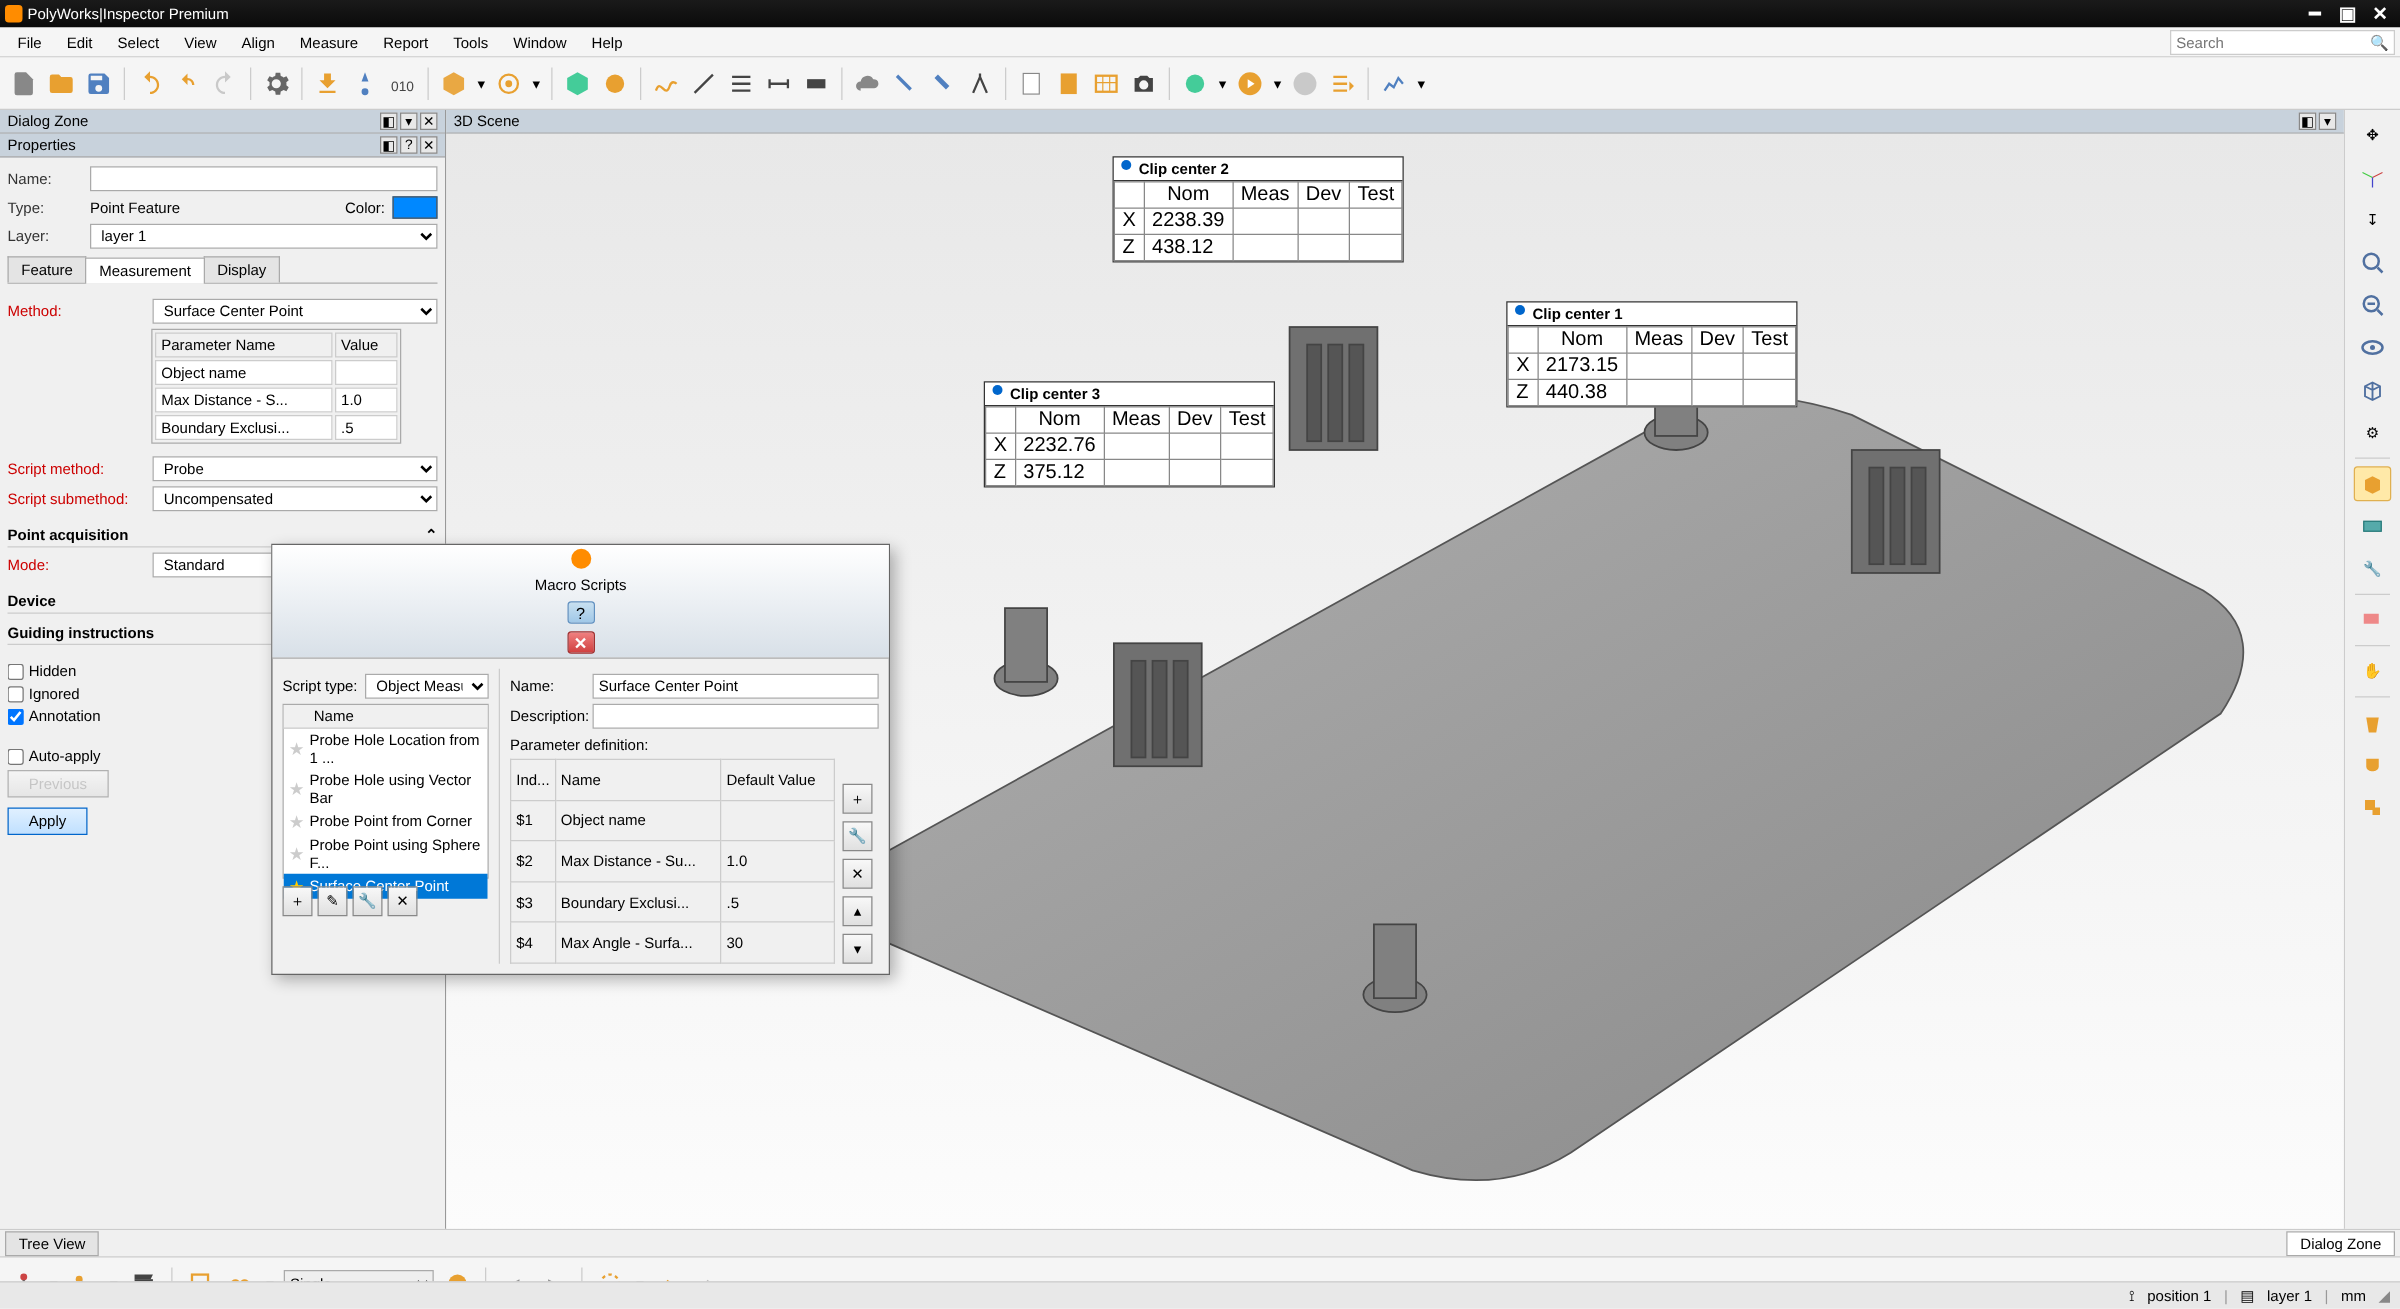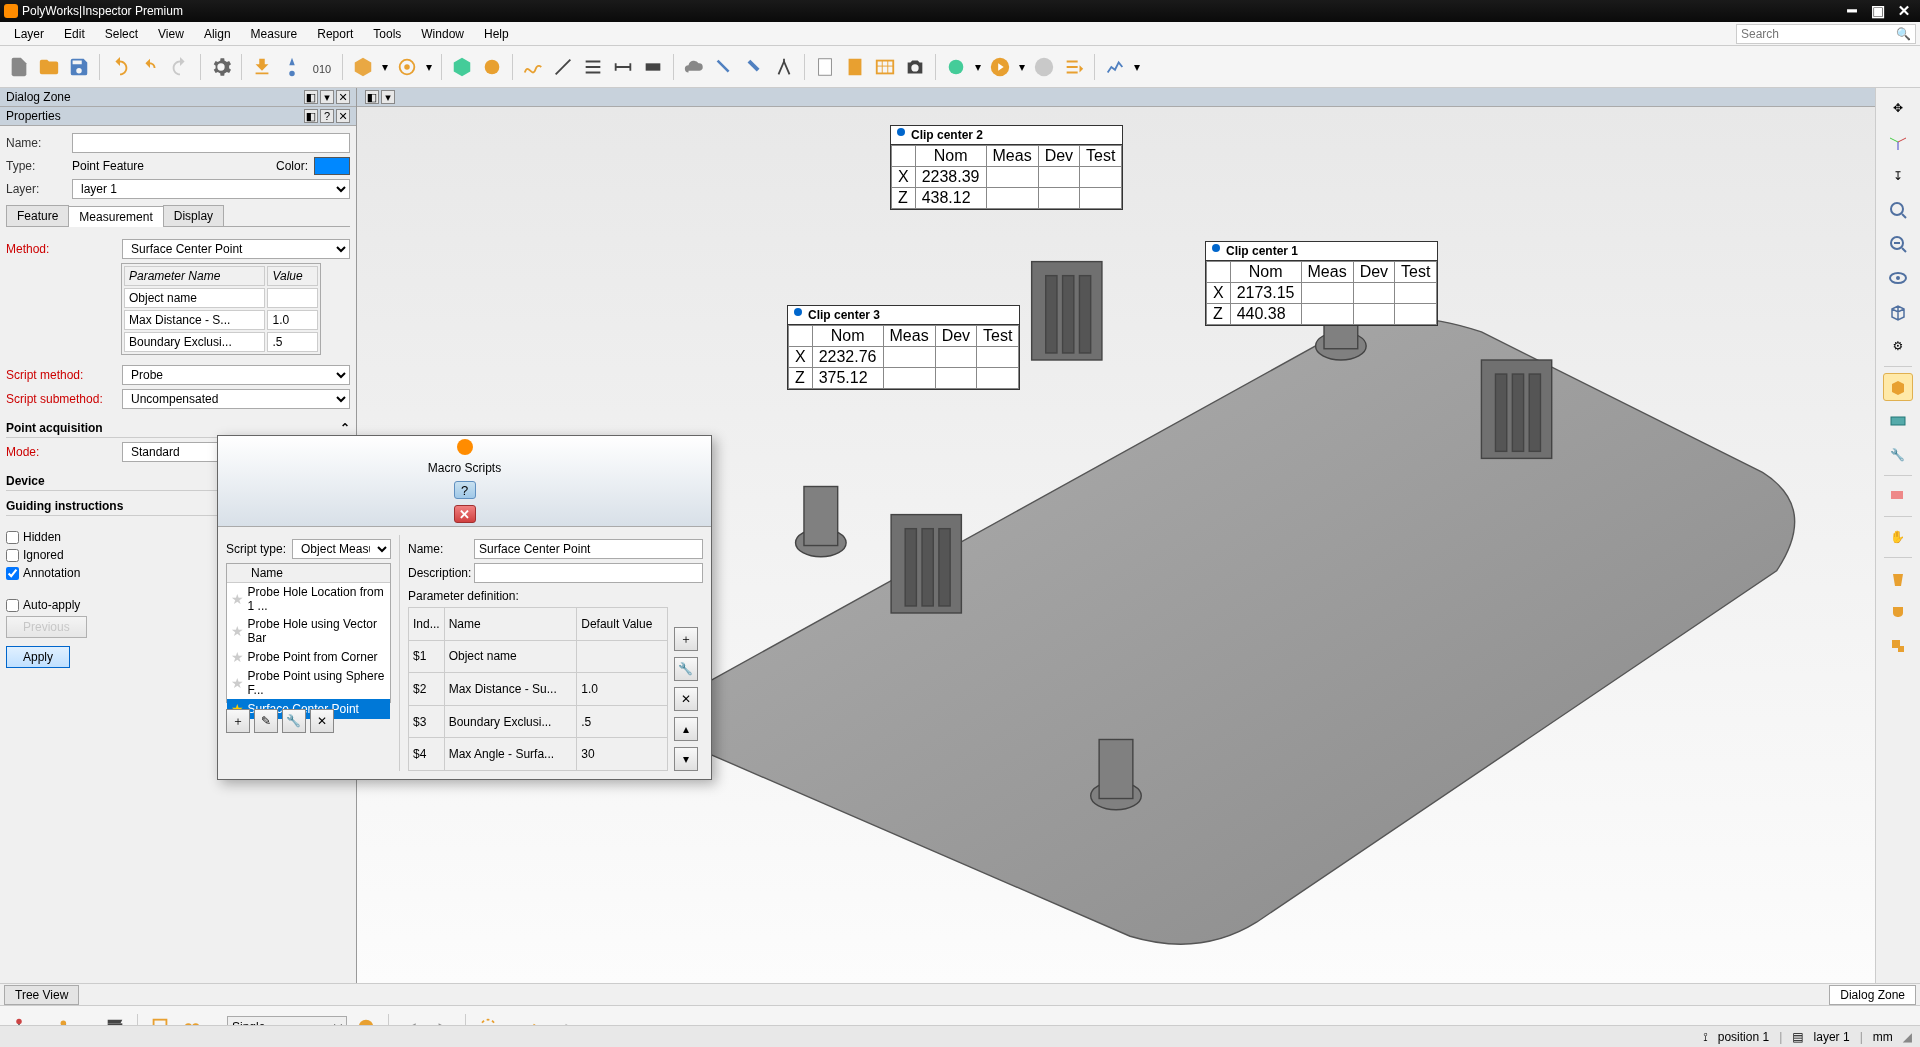--- a/index.html
+++ b/index.html
@@ -37,21 +37,21 @@
 .prop-label { width: 60px; color: #333; }
 .prop-label.red { color: #cc0000; width: 110px; }
 .prop-input, .prop-select { flex: 1; height: 20px; border: 1px solid #aaa; padding: 0 4px; background: #fff; }
 .prop-select { background: #fff; }
 .color-swatch { width: 36px; height: 18px; background: #0088ff; border: 1px solid #555; cursor: pointer; }
 .tabs { display: flex; border-bottom: 1px solid #aaa; margin-top: 6px; }
 .tab { padding: 3px 10px; border: 1px solid #aaa; border-bottom: none; background: #e4e4e4; cursor: pointer; margin-right: -1px; }
 .tab.active { background: #fff; position: relative; top: 1px; }
 .param-table { border: 1px solid #aaa; margin-top: 4px; width: 200px; }
 .param-table th, .param-table td { border: 1px solid #ccc; padding: 2px 4px; text-align: left; font-weight: normal; background: #fff; }
-.param-table th { background: #f0f0f0; font-style: italic; }
+.param-table th { background: #f0f0f0; }
 .section-head { font-weight: bold; margin-top: 10px; display: flex; justify-content: space-between; border-bottom: 1px solid #ccc; padding: 2px 0; }
 .chk-row { display: flex; align-items: center; gap: 4px; margin: 4px 0; }
 .btn-std { padding: 3px 16px; border: 1px solid #888; background: linear-gradient(#f8f8f8,#e0e0e0); cursor: pointer; }
 .btn-apply { border: 1px solid #0066cc; background: linear-gradient(#e0f0ff,#c0e0ff); }
 
 
 .scene-area { flex: 1; display: flex; flex-direction: column; position: relative; }
 .scene-body { flex: 1; background: linear-gradient(#e8e8e8,#fcfcfc); position: relative; overflow: hidden; }
 .plate-img { position: absolute; inset: 0; }
 .callout { position: absolute; background: #fff; border: 1px solid #333; font-size: 13px; z-index: 5; }
@@ -110,21 +110,21 @@
     <span>PolyWorks|Inspector Premium</span>
   </div>
   <div class="titlebar-btns">
     <div class="titlebar-btn">━</div>
     <div class="titlebar-btn">▣</div>
     <div class="titlebar-btn">✕</div>
   </div>
 </div>
 
 <div class="menubar">
-  <div class="menuitem"><span>Layer</span></div>
+  <div class="menuitem"><span>File</span></div>
   <div class="menuitem"><span>Edit</span></div>
   <div class="menuitem"><span>Select</span></div>
   <div class="menuitem"><span>View</span></div>
   <div class="menuitem"><span>Align</span></div>
   <div class="menuitem"><span>Measure</span></div>
   <div class="menuitem"><span>Report</span></div>
   <div class="menuitem"><span>Tools</span></div>
   <div class="menuitem"><span>Window</span></div>
   <div class="menuitem"><span>Help</span></div>
   <div class="search-box">
@@ -422,20 +422,21 @@
         </div>
         <div style="margin-top:8px">
           <button class="btn-std btn-apply">Apply</button>
         </div>
       </div>
     </div>
   </div>
 
   <div class="scene-area">
     <div class="panel-header">
+      <span class="panel-title">3D Scene</span>
       <span class="panel-ctrl">◧</span>
       <span class="panel-ctrl">▾</span>
     </div>
     <div class="scene-body">
 
       <svg class="plate-img" viewBox="0 0 1080 640">
         <defs>
           <linearGradient id="g1" x1="0" y1="0" x2="1" y2="1">
               <stop offset="0" stop-color="#b0b0b0"></stop>
               <stop offset="1" stop-color="#888"></stop>

